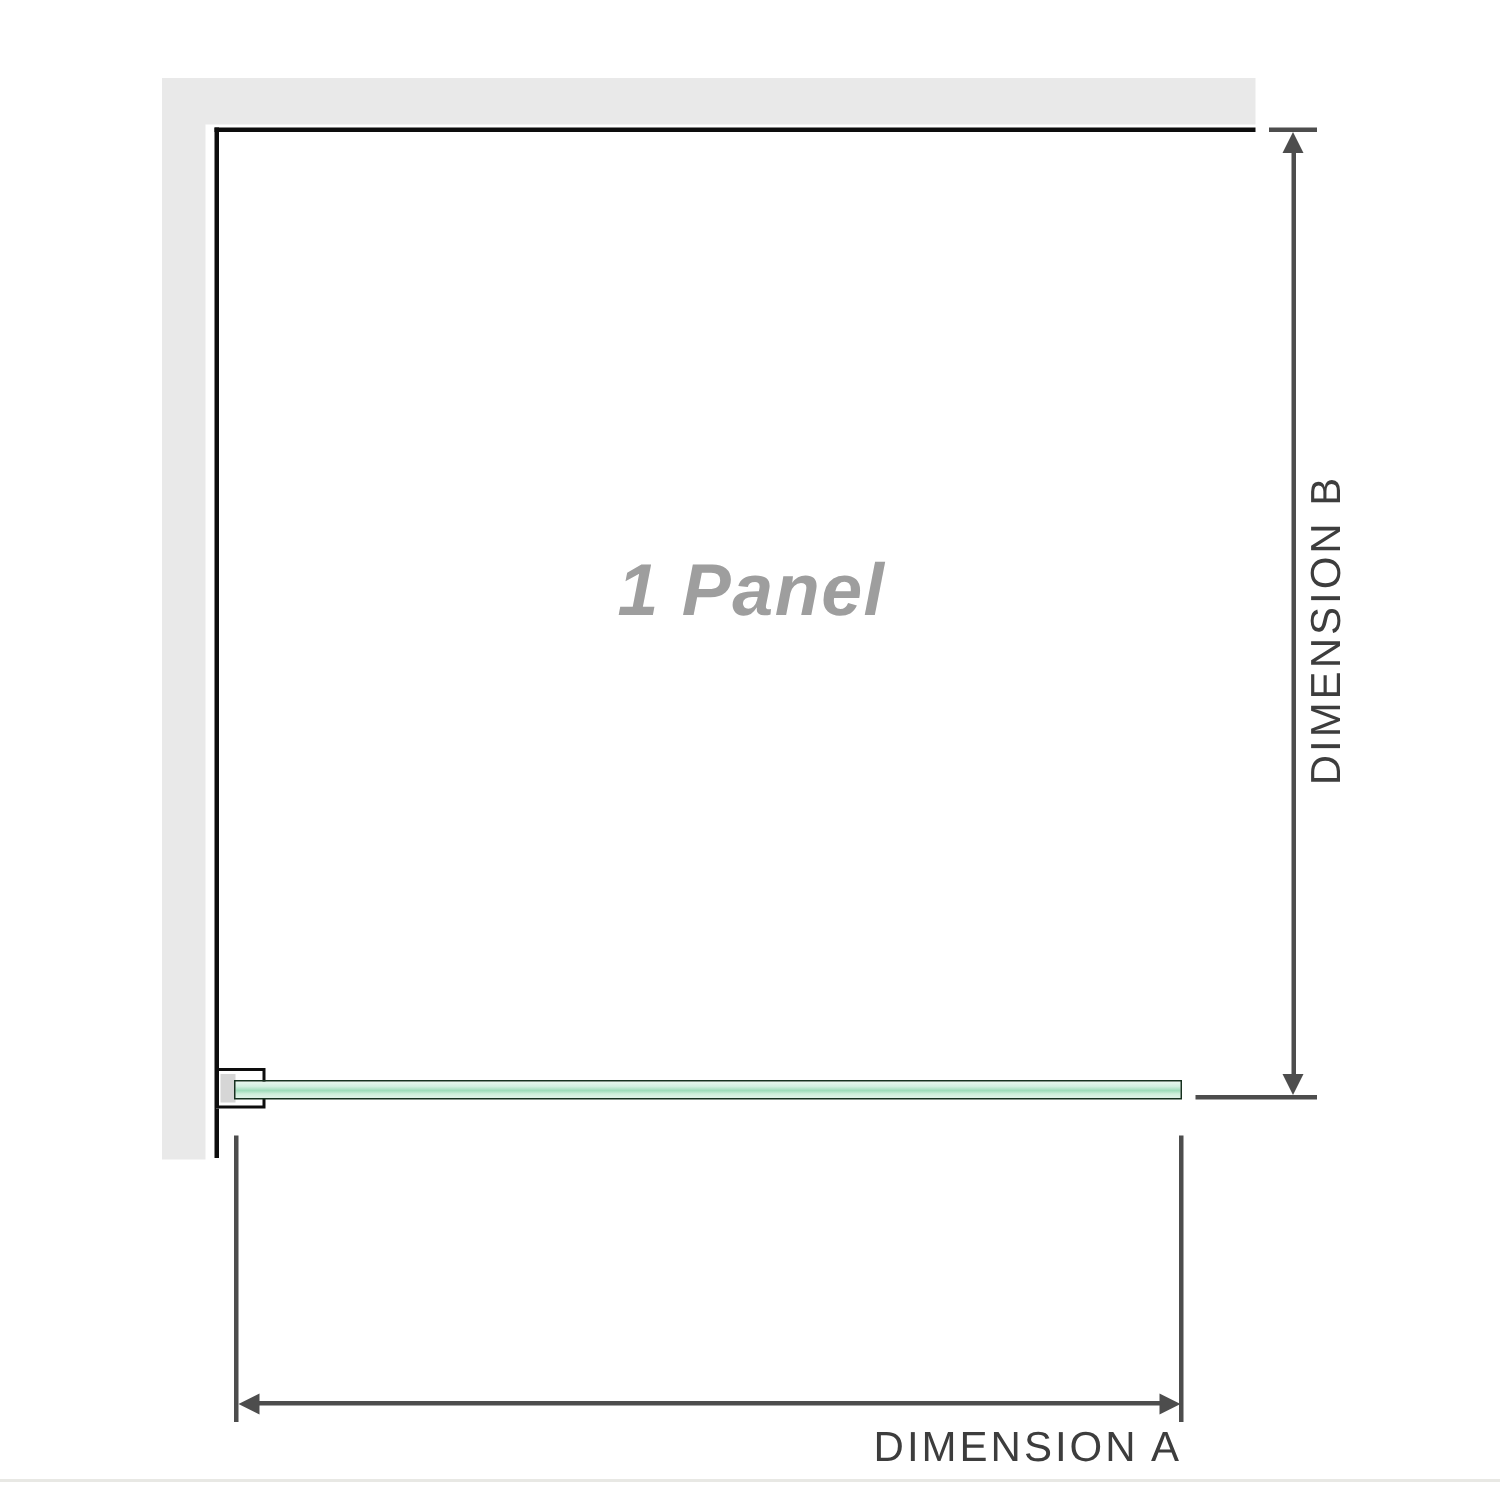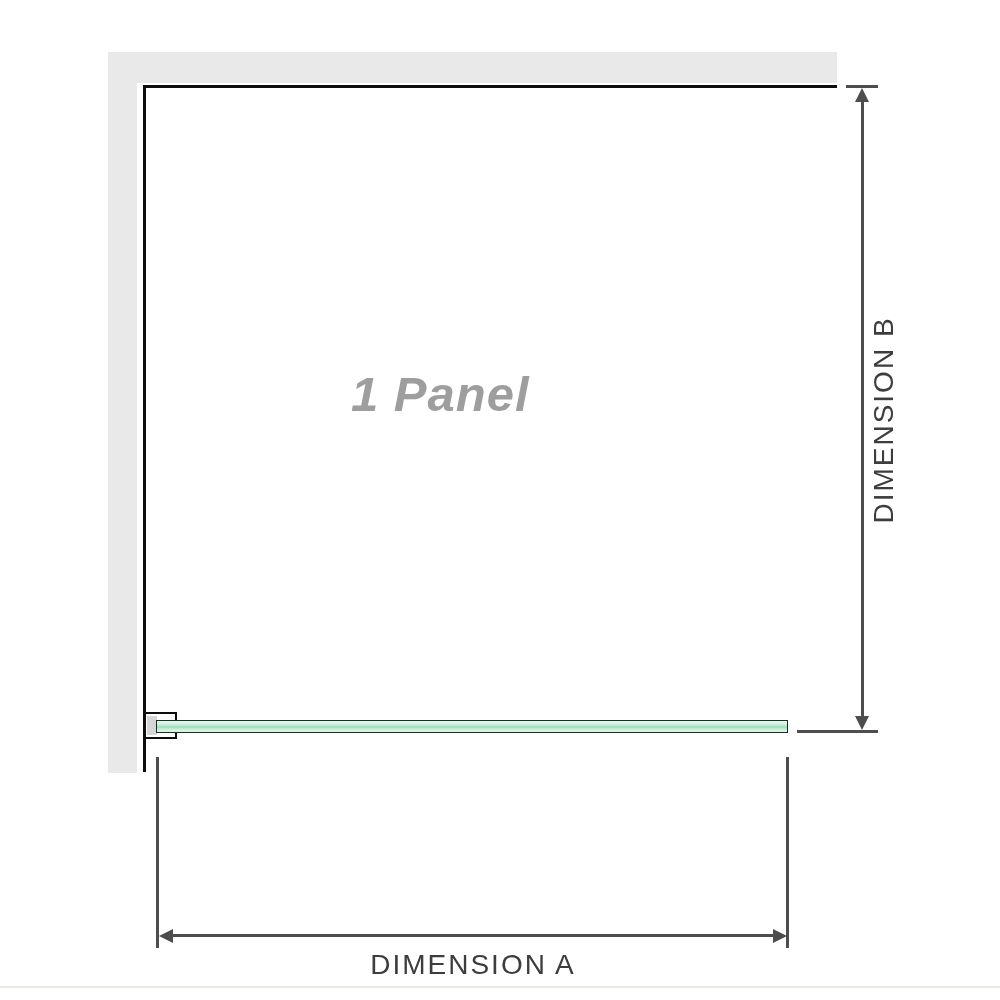--- a/index.html
+++ b/index.html
@@ -19,21 +19,21 @@
   .wall-left { left: 108px; top: 52px; width: 29px;  height: 721px; }
 
   
   .edge { background: #0d0d0d; }
   .edge-top  { left: 143px; top: 85px; width: 694px; height: 3px; }
   .edge-left { left: 143px; top: 85px; width: 2.5px; height: 687px; }
 
   
   .panel-watermark {
     left: 351px; top: 366px; width: 300px;
-    text-align: left;
+    text-align: center;
     font-size: 49px;
     font-style: italic;
     font-weight: bold;
     letter-spacing: 1px;
     color: #9e9e9e;
   }
 
   
   .bracket {
     left: 144px; top: 712px; width: 33px; height: 27px;
@@ -94,21 +94,21 @@
   
   .dim-label {
     color: #3d3d3d;
     font-size: 28px;
     letter-spacing: 2px;
     white-space: nowrap;
     z-index: 6;
   }
   .dima-label {
     left: 158px; top: 949px; width: 630px;
-    text-align: center;
+    text-align: right;
   }
   .dimb-label {
     left: 744px; top: 404px; width: 280px;
     text-align: center;
     transform: rotate(-90deg);
     transform-origin: center center;
   }
 
   .bottom-hairline {
     left: 0; top: 986px; width: 1000px; height: 2px;

